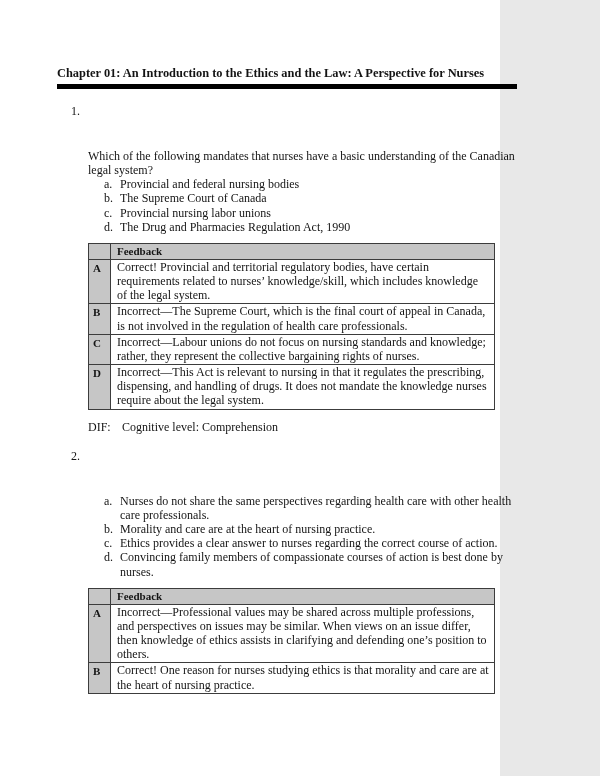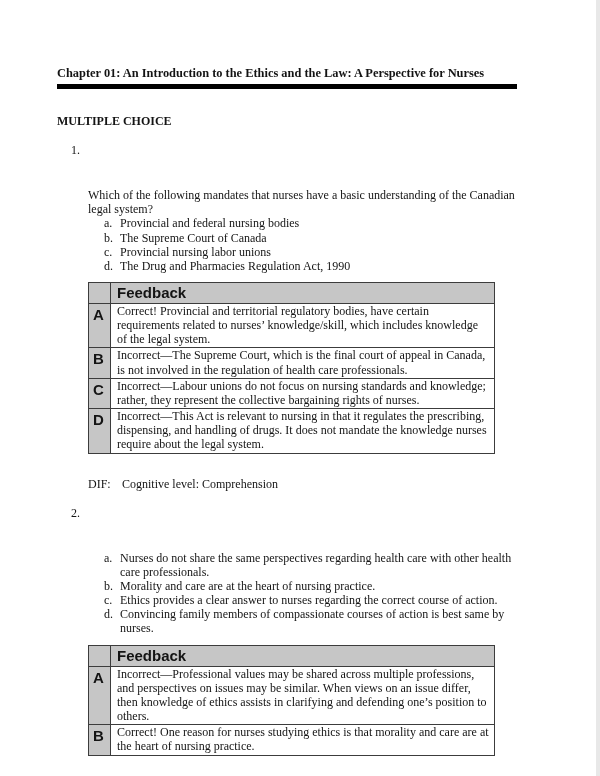--- a/index.html
+++ b/index.html
@@ -1,19 +1,19 @@
 <!DOCTYPE html>
 <html><head>
 <meta charset="utf-8">
 <style>
   * { margin:0; padding:0; box-sizing:border-box; }
   html,body { background:#e8e8e8; }
   body { width:600px; height:776px; overflow:hidden; }
   .page {
-    width:596px; height:776px; background:#ffffff;
+    width:500px; height:776px; background:#ffffff;
     padding:66px 8px 0 57px;
     font-family:"Liberation Serif","DejaVu Serif",serif;
     font-size:12px; line-height:1.18; color:#141414;
   }
   .content { width:460px; }
   .doc-header {
     font-weight:bold; font-size:12.4px; line-height:1.28;
     border-bottom:5px solid #000; padding-bottom:2px;
     white-space:nowrap; overflow:hidden;
   }
@@ -28,41 +28,40 @@
   .ans { margin-left:31px; margin-top:11px; }
   .ans .val { margin-left:10px; }
   .feedback {
     border-collapse:collapse; table-layout:fixed;
     margin-left:31px; margin-top:9px; width:407px;
   }
   .feedback td { border:1px solid #3c3c3c; vertical-align:top; }
   .fb-letter-col { width:22px; }
   .fb-shade { background:#c6c6c6; }
   .fb-sans {
-    font-family:Liberation Sans, sans-serif;
-    font-weight:bold; font-size:15px; line-height:1.2;
+    font-family:Liberation Serif, serif;
+    font-weight:bold; font-size:11px; line-height:1.2;
   }
   .fb-head-cell { padding:1px 0 1px 6px; }
   .fb-letter { padding:2px 0 0 4px; }
   .fb-text { padding:0 5px 1px 6px; }
-  .dif { margin-left:31px; margin-top:23px; }
+  .dif { margin-left:31px; margin-top:10px; }
   .dif .label { display:inline-block; width:34px; }
   .italic { }
 </style>
 </head>
 <body>
 
 <div class="page">
   <div class="content">
 
     <div class="doc-header">
       <div>Chapter 01: An Introduction to the Ethics and the Law: A Perspective for Nurses</div>
     </div>
 
-    <div class="section-heading">MULTIPLE CHOICE</div>
 
     <div class="question">
       <div class="qrow">
         <div class="qnum">1.</div>
         <div class="qbody">
           <div>Which of the following mandates that nurses have a basic understanding of the Canadian legal system?</div>
           <div class="opt">
             <span class="optletter">a.</span>
             <span class="opttext">Provincial and federal nursing bodies</span>
           </div>
@@ -123,21 +122,21 @@
           <div class="opt">
             <span class="optletter">b.</span>
             <span class="opttext">Morality and care are at the heart of nursing practice.</span>
           </div>
           <div class="opt">
             <span class="optletter">c.</span>
             <span class="opttext">Ethics provides a clear answer to nurses regarding the correct course of action.</span>
           </div>
           <div class="opt">
             <span class="optletter">d.</span>
-            <span class="opttext">Convincing family members of compassionate courses of action is best same by nurses.</span>
+            <span class="opttext">Convincing family members of compassionate courses of action is best done by nurses.</span>
           </div>
         </div>
       </div>
 
 
       <table class="feedback">
         <tbody>
             <tr class="fb-headrow">
           <td class="fb-letter-col fb-shade"></td>
           <td class="fb-shade fb-sans fb-head-cell">Feedback</td>

